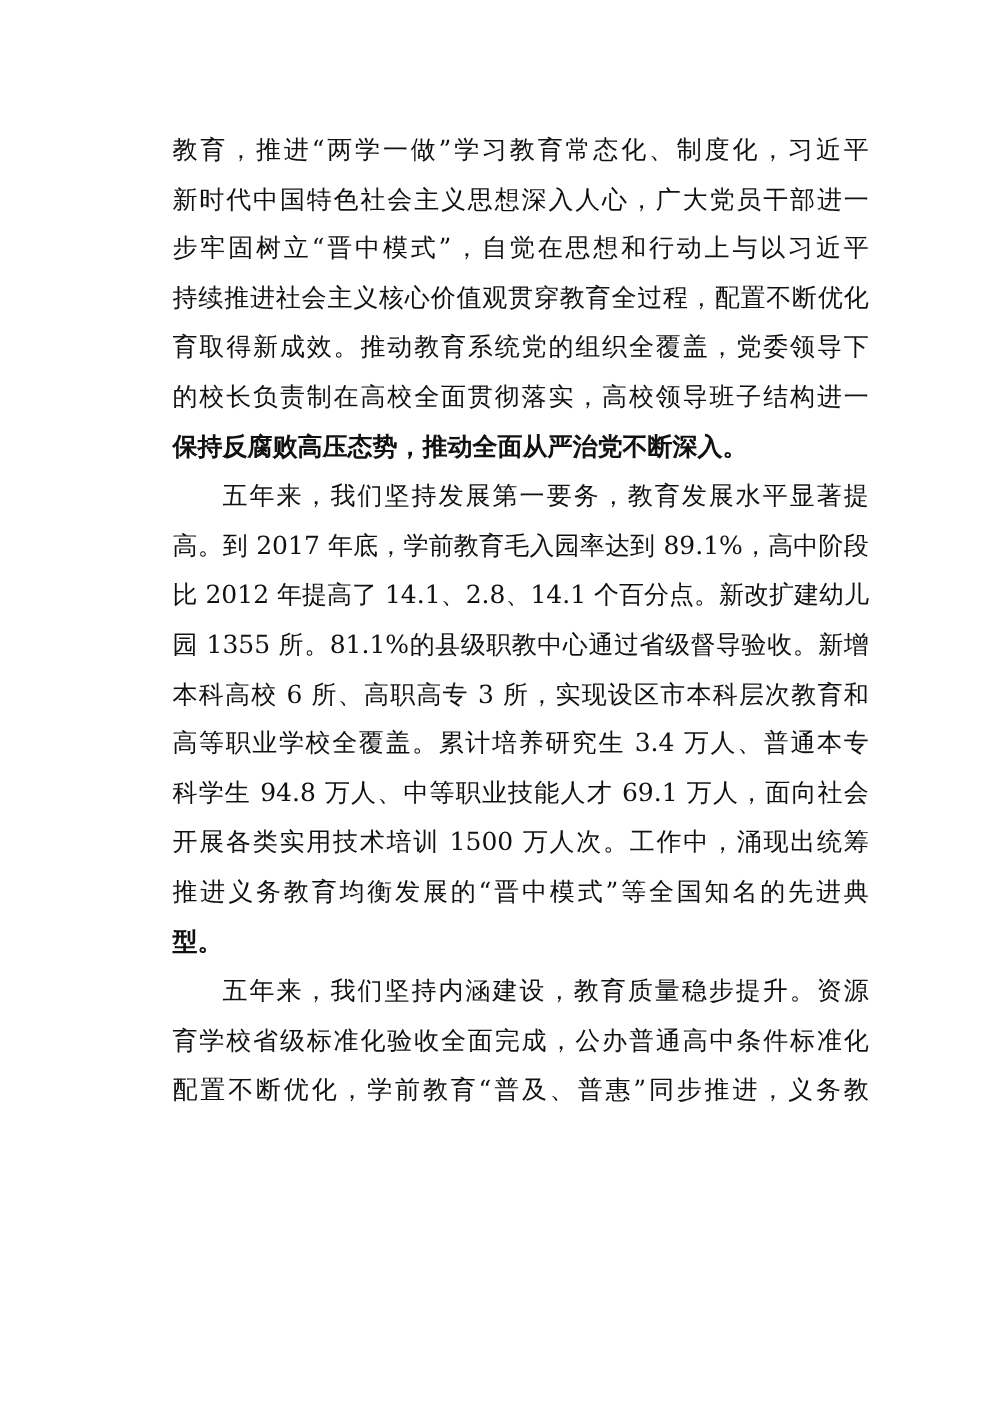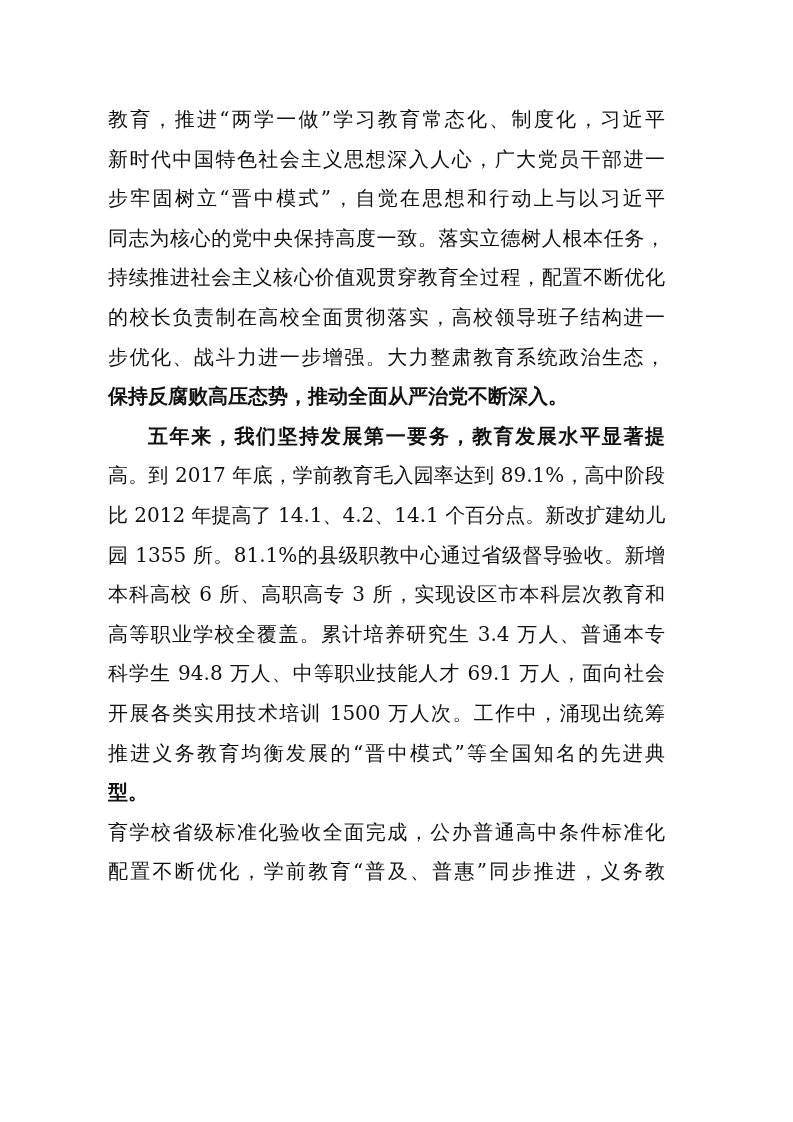--- a/index.html
+++ b/index.html
@@ -2,62 +2,62 @@
 <html><head>
   <meta charset="utf-8">
   <style>
     html, body { margin: 0; padding: 0; background: #ffffff; }
     body { width: 793px; height: 1122px; position: relative; overflow: hidden; }
     .page {
       position: absolute; left: 0; top: 0; width: 793px; height: 1122px;
       background: #ffffff;
     }
     .body-text {
-      position: absolute; left: 108px; top: 100px; width: 557px;
+      position: absolute; left: 138px; top: 100px; width: 557px;
       font-family: "DejaVu Serif", "Liberation Serif", serif;
       font-size: 20px; color: #111111;
     }
     .line {
       height: 39.6px; line-height: 39.6px;
       text-align: justify; text-align-last: justify;
       white-space: nowrap; overflow: visible;
       letter-spacing: 0px;
     }
     .line.last { text-align-last: left; font-weight: bold; }
-    .line.indent { padding-left: 40px; font-weight: bold; }
+    .line.indent { padding-left: 40px; }
   </style>
 </head>
 <body>
 
 <div class="page">
   <div class="body-text">
 
     <div>
       <div class="line">教育，推进“两学一做”学习教育常态化、制度化，习近平</div>
       <div class="line">新时代中国特色社会主义思想深入人心，广大党员干部进一</div>
       <div class="line">步牢固树立“晋中模式”，自觉在思想和行动上与以习近平</div>
-      <div class="line">同志为核心的党中央保持高度一致。落实立德树人根本任务，</div>
       <div class="line">持续推进社会主义核心价值观贯穿教育全过程，配置不断优化</div>
+      <div class="line">育取得新成效。推动教育系统党的组织全覆盖，党委领导下</div>
       <div class="line">的校长负责制在高校全面贯彻落实，高校领导班子结构进一</div>
-      <div class="line">步优化、战斗力进一步增强。大力整肃教育系统政治生态，</div>
       <div class="line last">保持反腐败高压态势，推动全面从严治党不断深入。</div>
     </div>
 
     <div>
       <div class="line indent">五年来，我们坚持发展第一要务，教育发展水平显著提</div>
       <div class="line">高。到 2017 年底，学前教育毛入园率达到 89.1%，高中阶段</div>
-      <div class="line">比 2012 年提高了 14.1、4.2、14.1 个百分点。新改扩建幼儿</div>
+      <div class="line">比 2012 年提高了 14.1、2.8、14.1 个百分点。新改扩建幼儿</div>
       <div class="line">园 1355 所。81.1%的县级职教中心通过省级督导验收。新增</div>
       <div class="line">本科高校 6 所、高职高专 3 所，实现设区市本科层次教育和</div>
       <div class="line">高等职业学校全覆盖。累计培养研究生 3.4 万人、普通本专</div>
       <div class="line">科学生 94.8 万人、中等职业技能人才 69.1 万人，面向社会</div>
       <div class="line">开展各类实用技术培训 1500 万人次。工作中，涌现出统筹</div>
       <div class="line">推进义务教育均衡发展的“晋中模式”等全国知名的先进典</div>
       <div class="line last">型。</div>
     </div>
 
     <div>
+      <div class="line indent">五年来，我们坚持内涵建设，教育质量稳步提升。资源</div>
       <div class="line">育学校省级标准化验收全面完成，公办普通高中条件标准化</div>
       <div class="line">配置不断优化，学前教育“普及、普惠”同步推进，义务教</div>
     </div>
 
   </div>
 </div>
 
 </body></html>

